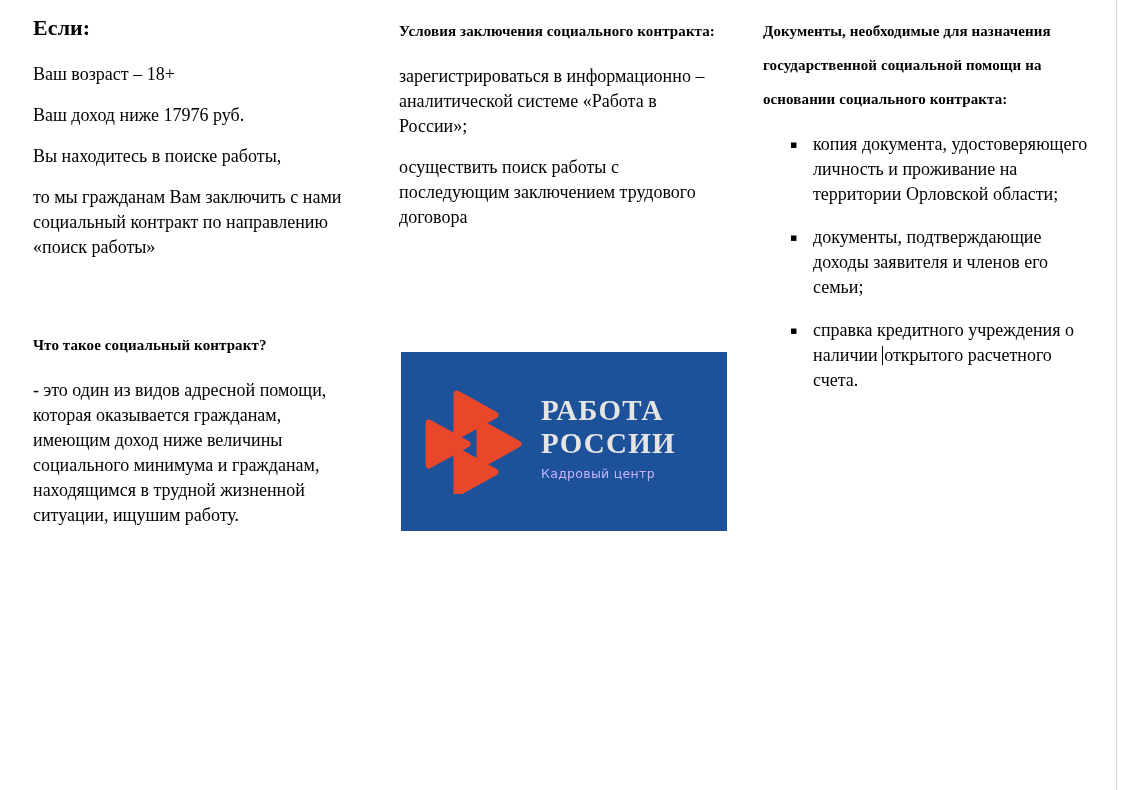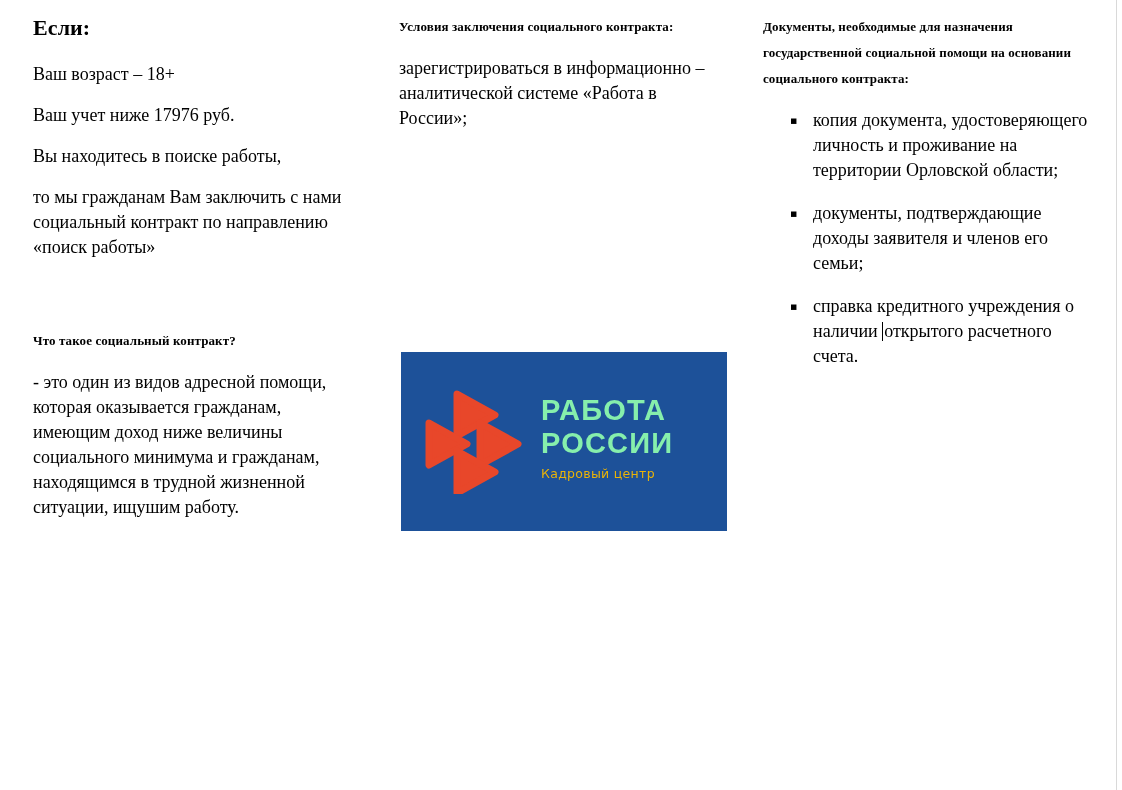--- a/index.html
+++ b/index.html
@@ -44,22 +44,22 @@
     box-sizing: border-box;
   }
 
   #column-conditions   { left: 33px;  top: 14px;  width: 330px; }
   #column-terms        { left: 399px; top: 14px;  width: 330px; }
   #column-documents    { left: 763px; top: 14px;  width: 330px; }
 
   
   .heading {
     font-weight: bold;
-    font-size: 13px;
-    line-height: 26px;
+    font-size: 15px;
+    line-height: 34px;
     margin: 0 0 16px 0;
     letter-spacing: 0.1px;
   }
   .heading.big {
     font-size: 22px;
     line-height: 28px;
     margin-bottom: 20px;
   }
 
   .para {
@@ -126,51 +126,51 @@
     width: 104px;
     height: 104px;
   }
   #logo-wordmark {
     position: absolute;
     left: 140px;
     top: 42px;
     width: 180px;
   }
   .wordmark-line {
-    font-family: Liberation Sans, sans-serif;
+    font-family: Liberation Serif, serif;
     font-weight: bold;
-    color: #86efac;
+    color: #e5e5e5;
     font-size: 29px;
     line-height: 33px;
     letter-spacing: 1.2px;
   }
   #logo-subtitle {
     font-family: "DejaVu Sans", "Liberation Sans", sans-serif;
-    color: #eab308;
+    color: #c4b5fd;
     font-size: 12.5px;
     line-height: 16px;
     letter-spacing: 0.3px;
     margin-top: 6px;
   }
 </style>
 </head>
 <body>
 
 <div id="slide-canvas">
 
   <div class="column" id="column-conditions">
 
     <p class="heading big">Если:</p>
 
     <p class="para">
       <span>Ваш возраст – </span><b>18+</b>
     </p>
 
     <p class="para">
-      <span>Ваш учет </span><b>ниже 17976 руб.</b>
+      <span>Ваш доход </span><b>ниже 17976 руб.</b>
     </p>
 
     <p class="para">
       <span>Вы </span><b>находитесь в поиске работы</b><span>,</span>
     </p>
 
     <p class="para">
       <span>то мы гражданам Вам </span><b>заключить с нами социальный контракт по направлению «поиск работы»</b>
     </p>
 
@@ -184,20 +184,21 @@
     <p class="para"> - это один из видов адресной помощи, которая оказывается гражданам, имеющим доход ниже величины социального минимума и гражданам, находящимся в трудной жизненной ситуации, ищушим работу.</p>
   </div>
 
   <div class="column" id="column-terms">
 
     <p class="heading">Условия заключения социального контракта:</p>
 
 
     <p class="para">зарегистрироваться в информационно – аналитической системе «Работа в России»;</p>
 
+    <p class="para">осуществить поиск работы с последующим заключением трудового договора</p>
   </div>
 
   <div id="logo-rabota-rossii">
 
     <div id="logo-mark">
       <svg width="104" height="104" viewBox="0 0 104 104" aria-hidden="true">
 
         <path d="M34 4 L72 25 L34 46 Z" fill="#e8472a" stroke="#e8472a" stroke-width="7" stroke-linejoin="round"></path>
 
         <path d="M6 33 L44 54 L6 75 Z" fill="#e8472a" stroke="#e8472a" stroke-width="7" stroke-linejoin="round"></path>

